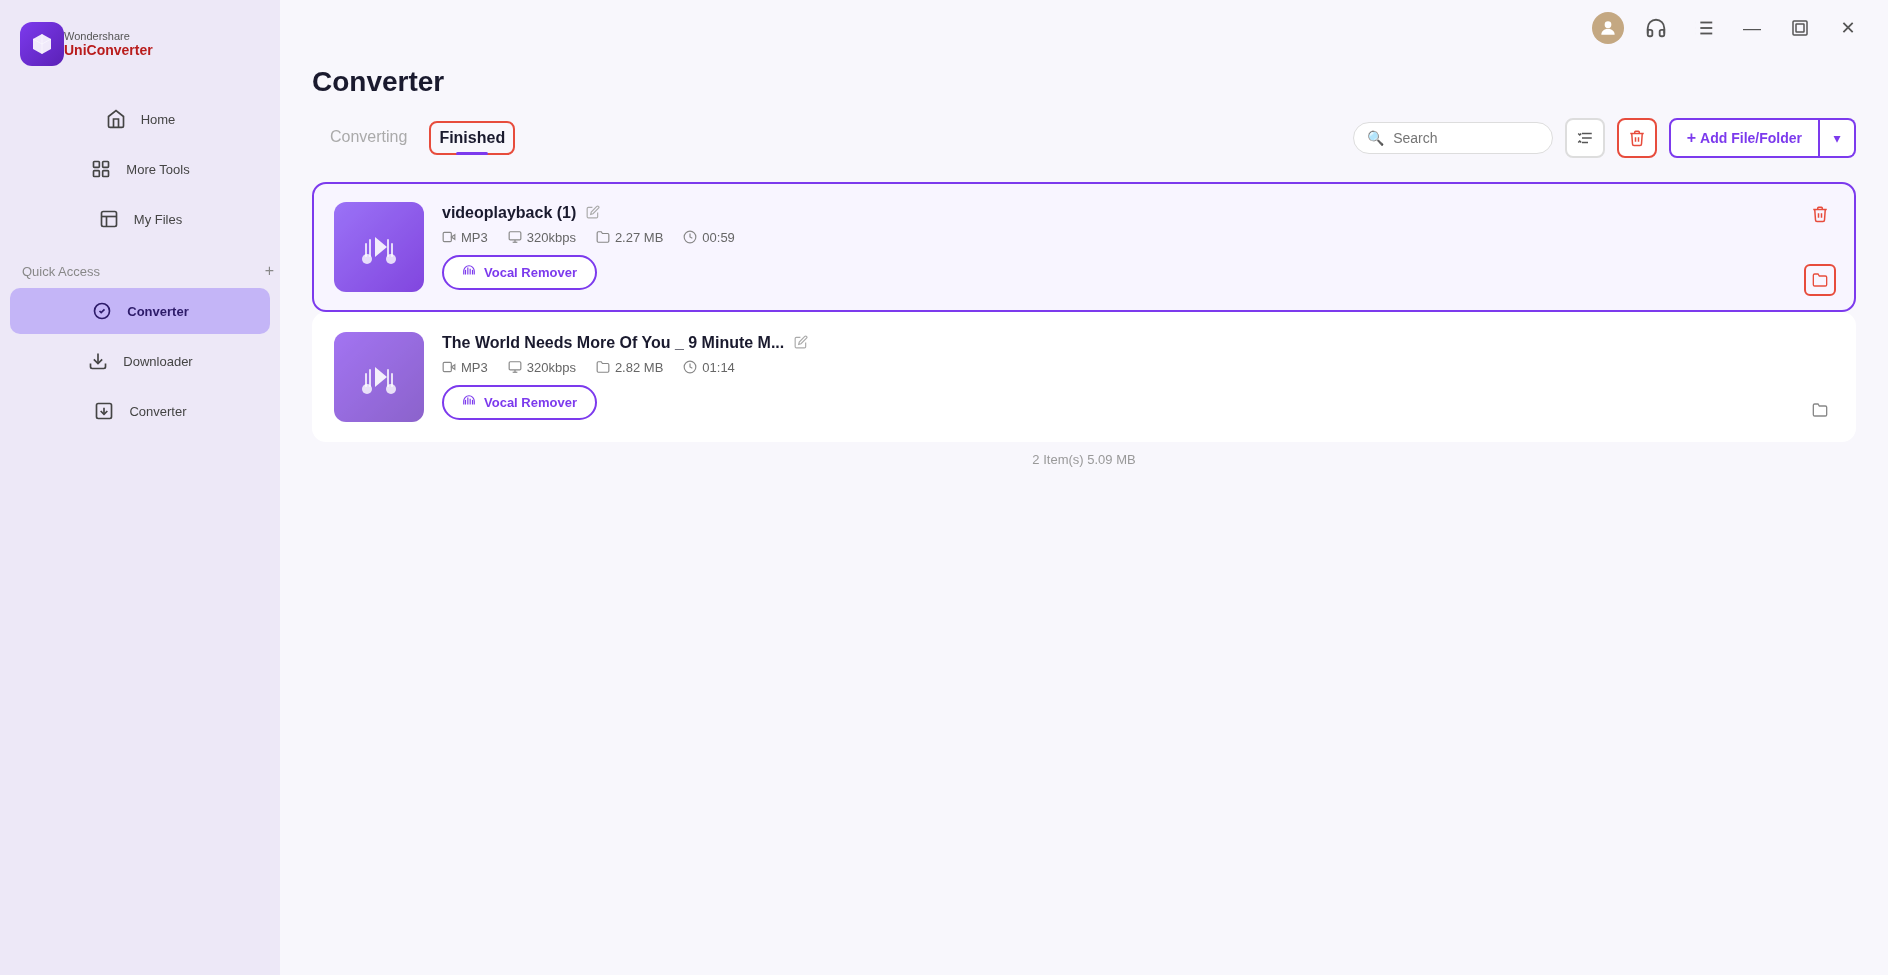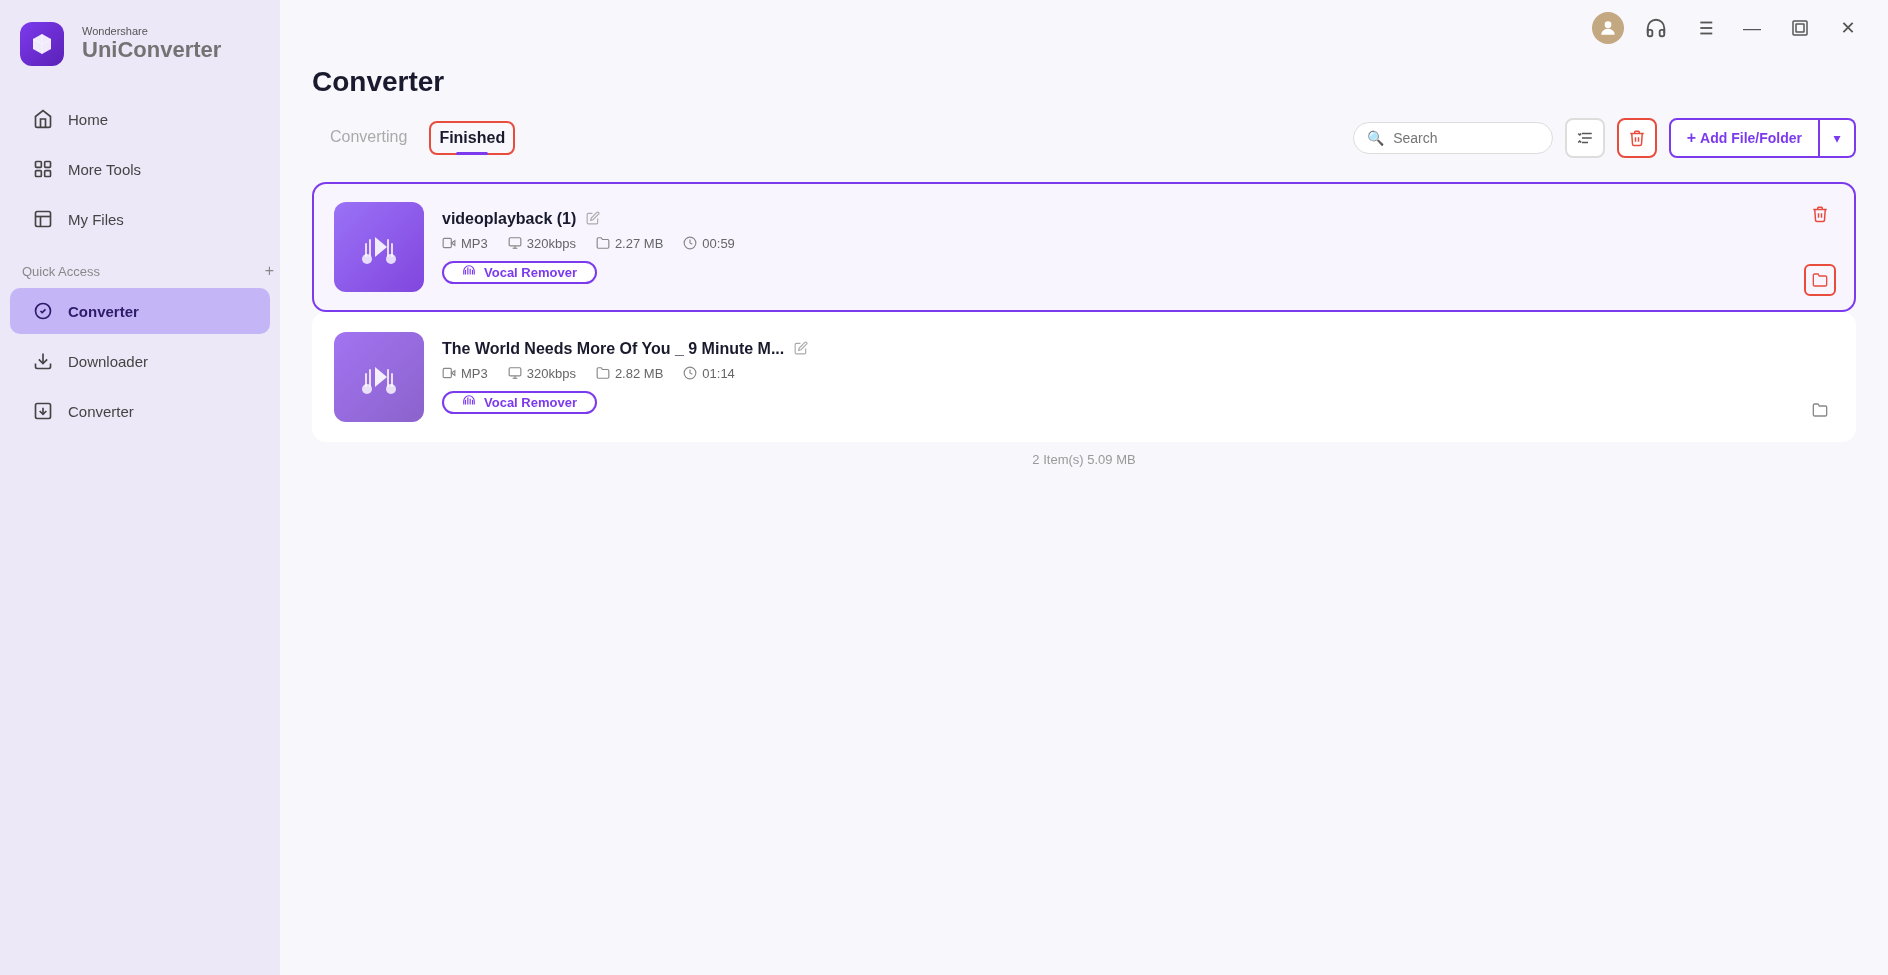--- a/index.html
+++ b/index.html
@@ -11,50 +11,51 @@
       min-width: 280px;
       background: #ede8f7;
       display: flex;
       flex-direction: column;
       padding: 0;
       height: 100%;
     }
     .logo-area {
       display: flex;
       align-items: center;
-      gap: 18px;
+      gap: 0;
       padding: 22px 20px 28px 20px;
     }
     .logo-icon {
       width: 44px;
       height: 44px;
       background: linear-gradient(135deg, #7c3aed, #5b21b6);
       border-radius: 12px;
       display: flex;
       align-items: center;
       justify-content: center;
       flex-shrink: 0;
     }
     .logo-icon svg { width: 26px; height: 26px; }
     .logo-text { display: flex; flex-direction: column; }
     .logo-text .brand { font-size: 11px; color: #555; font-weight: 400; }
-    .logo-text .product { font-size: 22px; font-weight: 700; color: #737373; }
+    .logo-text .product { font-size: 14px; font-weight: 700; color: #b91c1c; }
 
     .nav-item {
       display: flex;
       align-items: center;
       gap: 14px;
       padding: 12px 22px;
       cursor: pointer;
       border-radius: 10px;
       margin: 2px 10px;
       color: #444;
-      font-size: 15px;
+      font-size: 13px;
       font-weight: 500;
       transition: background 0.15s;
+      justify-content: center;
     }
     .nav-item.active {
       background: #c4b5f7;
       color: #2d1b69;
       font-weight: 700;
     }
     .nav-item .nav-icon {
       width: 22px;
       height: 22px;
       display: flex;
@@ -305,21 +306,21 @@
     .meta-icon { font-size: 14px; color: #888; }
 
     .btn-vocal-remover {
       display: flex;
       align-items: center;
       gap: 8px;
       border: 2px solid #7c3aed;
       background: white;
       color: #7c3aed;
       border-radius: 20px;
-      padding: 1px 18px;
+      padding: 7px 18px;
       font-size: 13px;
       font-weight: 600;
       cursor: pointer;
       width: fit-content;
     }
 
     .file-actions {
       display: flex;
       flex-direction: column;
       align-items: flex-end;

